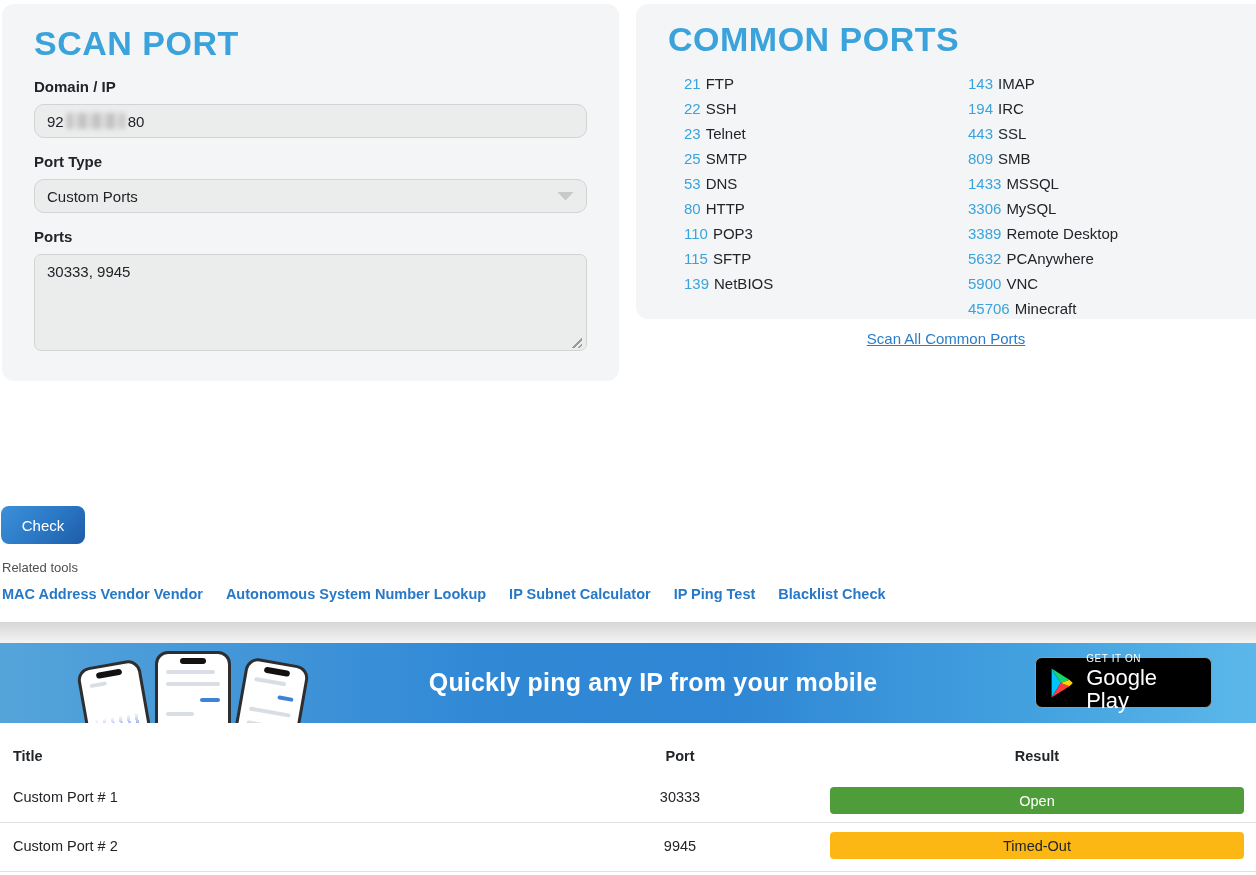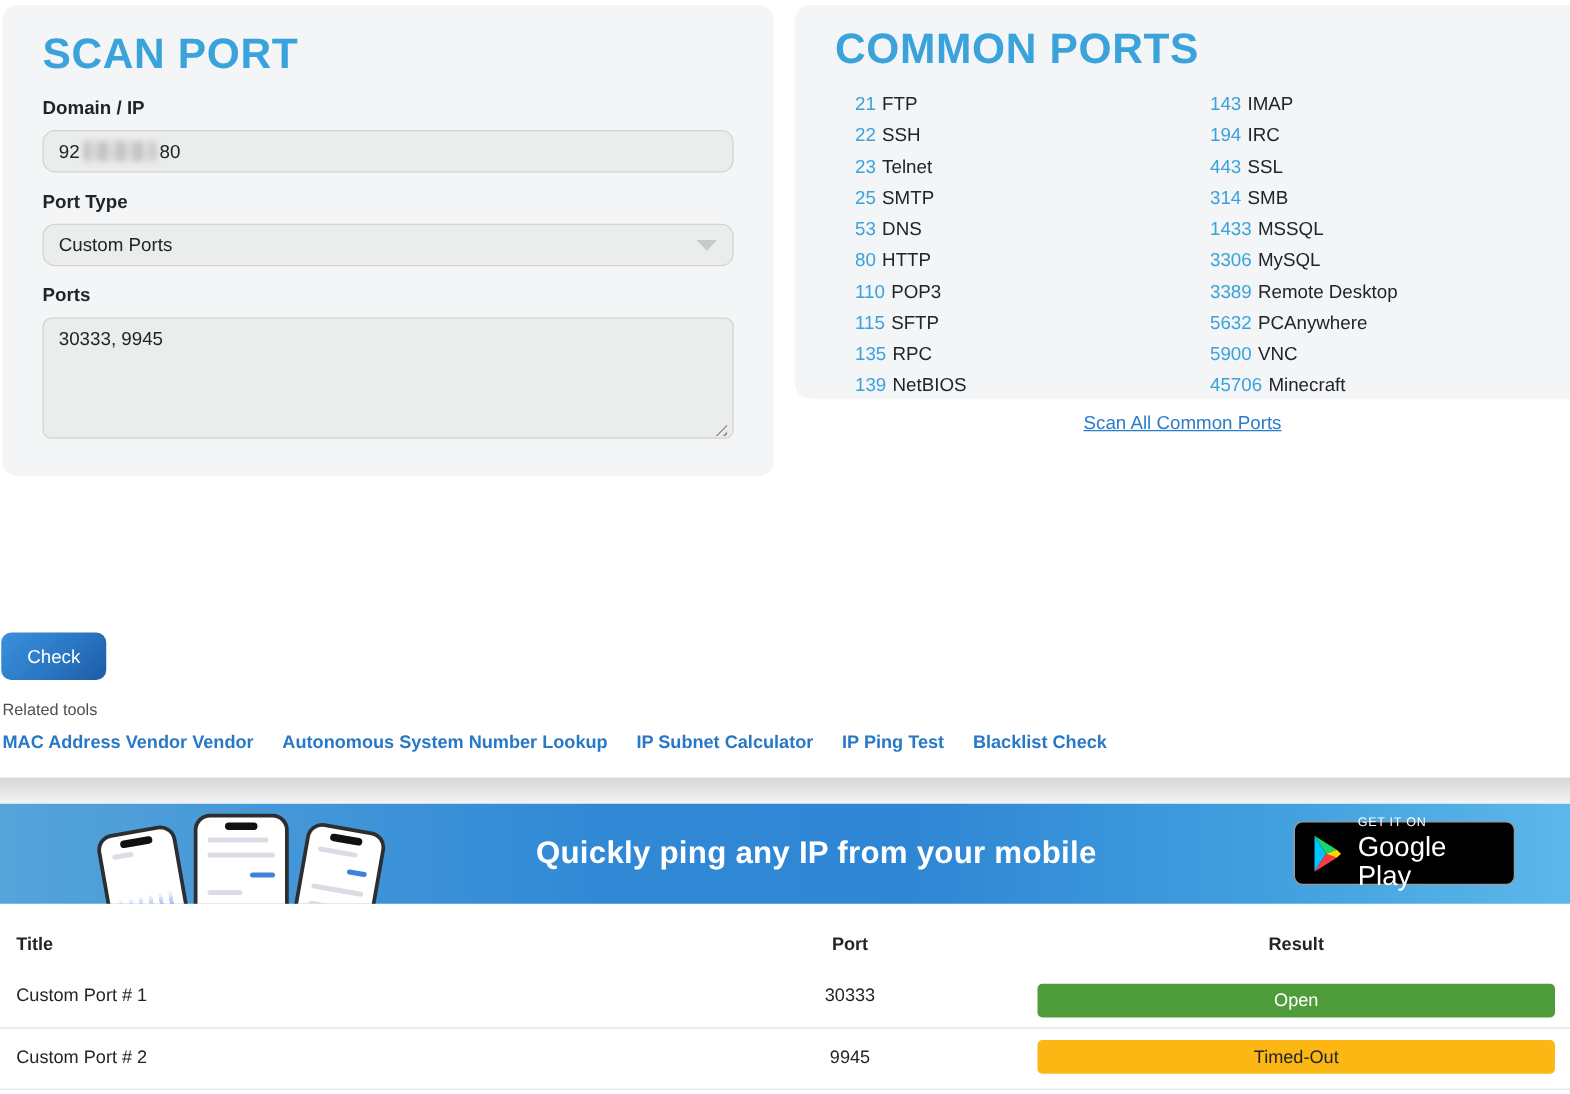--- a/index.html
+++ b/index.html
@@ -113,28 +113,27 @@
     <div class="ports-grid">
       <ul class="ports-col">
         <li><span class="port-num">21</span><span class="port-name">FTP</span></li>
         <li><span class="port-num">22</span><span class="port-name">SSH</span></li>
         <li><span class="port-num">23</span><span class="port-name">Telnet</span></li>
         <li><span class="port-num">25</span><span class="port-name">SMTP</span></li>
         <li><span class="port-num">53</span><span class="port-name">DNS</span></li>
         <li><span class="port-num">80</span><span class="port-name">HTTP</span></li>
         <li><span class="port-num">110</span><span class="port-name">POP3</span></li>
         <li><span class="port-num">115</span><span class="port-name">SFTP</span></li>
-        <li><span class="port-num">135</span><span class="port-name">RPC</span></li>
         <li><span class="port-num">139</span><span class="port-name">NetBIOS</span></li>
       </ul>
       <ul class="ports-col">
         <li><span class="port-num">143</span><span class="port-name">IMAP</span></li>
         <li><span class="port-num">194</span><span class="port-name">IRC</span></li>
         <li><span class="port-num">443</span><span class="port-name">SSL</span></li>
-        <li><span class="port-num">314</span><span class="port-name">SMB</span></li>
+        <li><span class="port-num">809</span><span class="port-name">SMB</span></li>
         <li><span class="port-num">1433</span><span class="port-name">MSSQL</span></li>
         <li><span class="port-num">3306</span><span class="port-name">MySQL</span></li>
         <li><span class="port-num">3389</span><span class="port-name">Remote Desktop</span></li>
         <li><span class="port-num">5632</span><span class="port-name">PCAnywhere</span></li>
         <li><span class="port-num">5900</span><span class="port-name">VNC</span></li>
         <li><span class="port-num">45706</span><span class="port-name">Minecraft</span></li>
       </ul>
     </div>
   </div>
 

